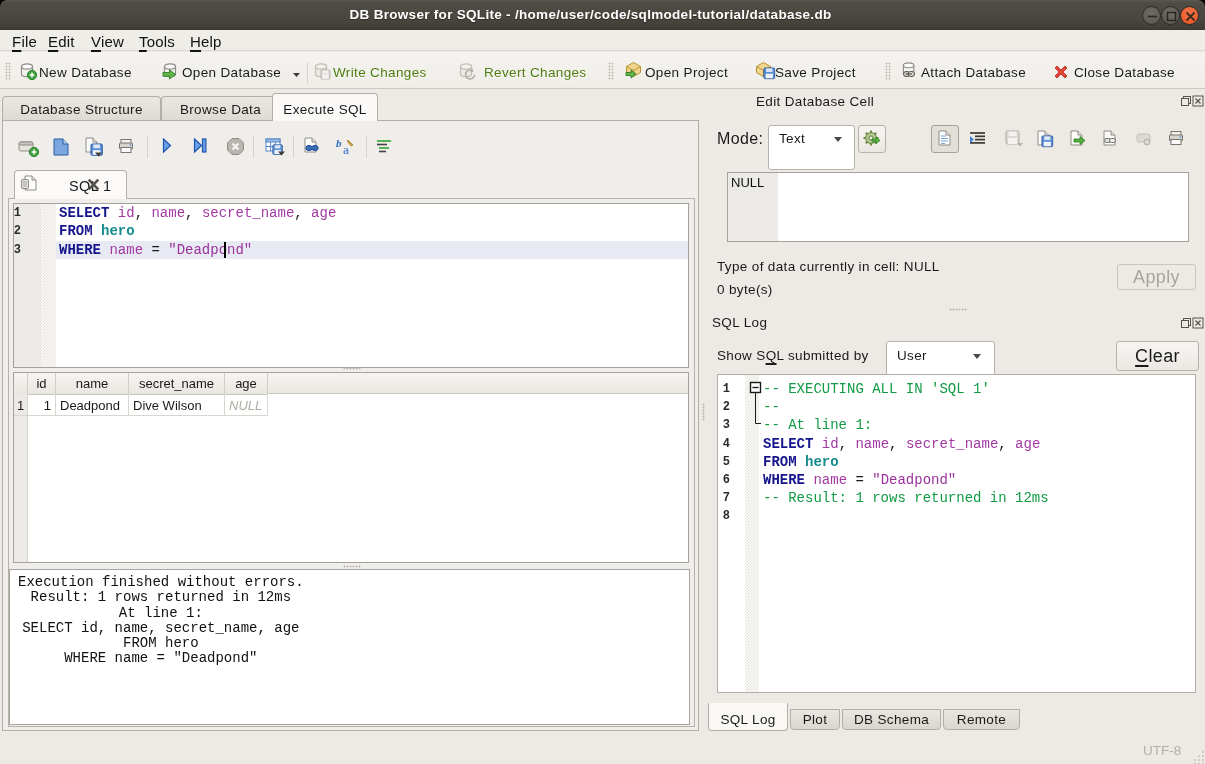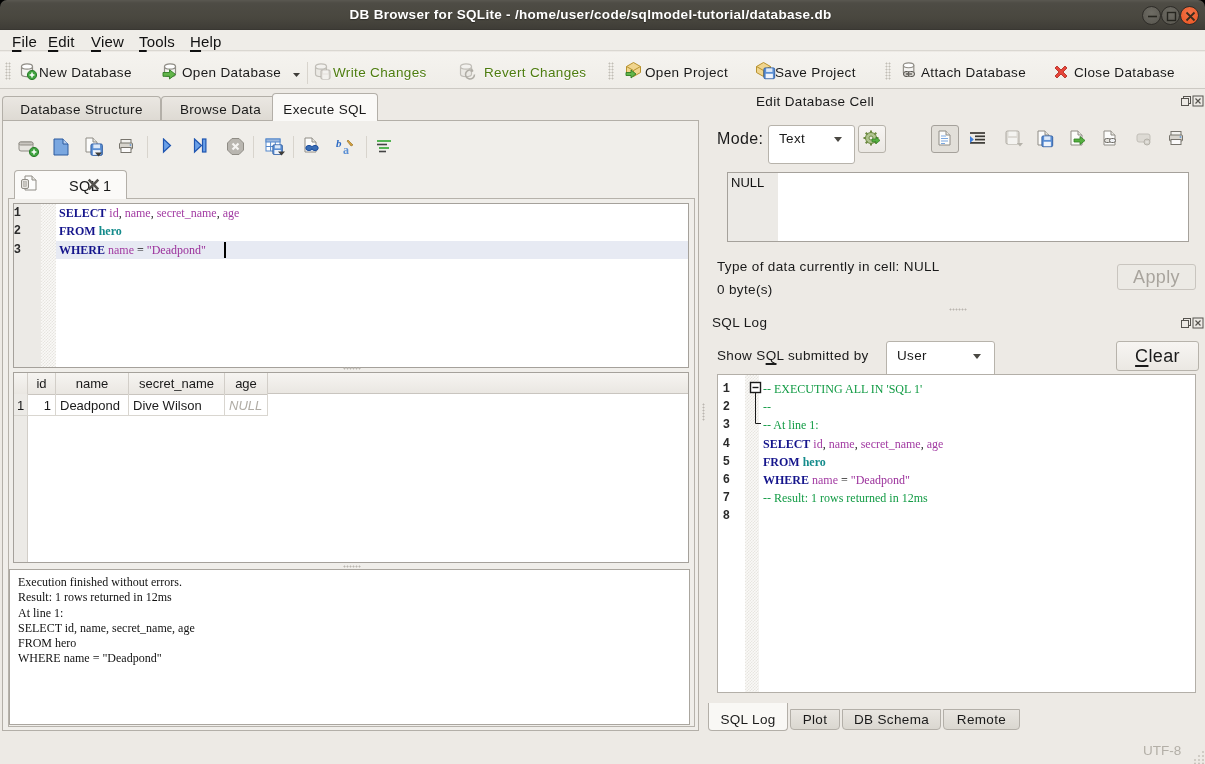--- a/index.html
+++ b/index.html
@@ -36,21 +36,21 @@
 .tab { position:absolute; border:1px solid #b3afa8; border-bottom:none; border-radius:4px 4px 0 0;
   background:linear-gradient(180deg,#eae7e2,#dedad3); text-align:center; font-size:13.5px; color:#1a1a1a; letter-spacing:0.35px; }
 .tab.active { background:#faf9f7; z-index:3; }
 
 
 #leftpane { position:absolute; left:2px; top:120px; width:697px; height:611px;
   background:#f0eeea; border:1px solid #b3afa8; }
 .frame { position:absolute; background:#ffffff; border:1px solid #a5a19b; }
 
 
-.mono { font-family:Liberation Serif, serif; font-size:12px; white-space:pre; }
+.mono { font-family:Liberation Mono, monospace; font-size:14px; white-space:pre;text-align:center; }
 .gutter { position:absolute; background:#eceae6; }
 .lnum { position:absolute; font-family:"Liberation Mono", monospace; font-size:12px; font-weight:bold; color:#2b2b2b; text-align:right; line-height:18px; height:18px; }
 .foldcol { position:absolute; background-image:linear-gradient(45deg,#e7e5e0 25%,transparent 25%,transparent 75%,#e7e5e0 75%),linear-gradient(45deg,#e7e5e0 25%,transparent 25%,transparent 75%,#e7e5e0 75%); background-size:3px 3px; background-position:0 0,1.5px 1.5px; background-color:#faf9f7; }
 .kw { color:#15158c; font-weight:bold; }
 .idf { color:#a23aa2; }
 .tbl { color:#158c8c; font-weight:bold; }
 .str { color:#9b309b; }
 .cmt { color:#119b44; }
 .codeline { position:absolute; height:18px; line-height:18px; }
 
@@ -177,21 +177,21 @@
 At line 1:
 SELECT id, name, secret_name, age
 FROM hero
 WHERE name = "Deadpond"</div>
 
 
 <div class="docktitle" style="left:712px; top:94px;margin-left:44px;">Edit Database Cell</div>
 <div class="docktitle" style="left:712px; top:315px;">SQL Log</div>
 
 <div class="abs" style="left:717px; top:125px; height:28px; line-height:28px; font-size:16px; letter-spacing:0.35px;">Mode:</div>
-<div class="combo" style="left:768px; top:125px; width:87px; height:39px; line-height:26px;"><span style="margin-left:10px;">Text</span><span class="arr" style="left:65px; top:11px;"></span></div>
+<div class="combo" style="left:768px; top:125px; width:87px; height:45px; line-height:26px;"><span style="margin-left:10px;">Text</span><span class="arr" style="left:65px; top:11px;"></span></div>
 
 
 <div class="frame" style="left:727px; top:172px; width:462px; height:70px;"></div>
 <div class="abs" style="left:728px; top:173px; width:50px; height:68px; background:#eceae6;"></div>
 <div class="abs" style="left:731px; top:175px; font-size:13px; color:#111;">NULL</div>
 
 <div class="abs" style="left:717px; top:259px; font-size:13.5px; letter-spacing:0.35px;">Type of data currently in cell: NULL</div>
 <div class="abs" style="left:717px; top:282px; font-size:13.5px; letter-spacing:0.35px;">0 byte(s)</div>
 <div class="pushbtn disabled" style="left:1117px; top:264px; width:79px; height:26px; line-height:25px;">Apply</div>
 

